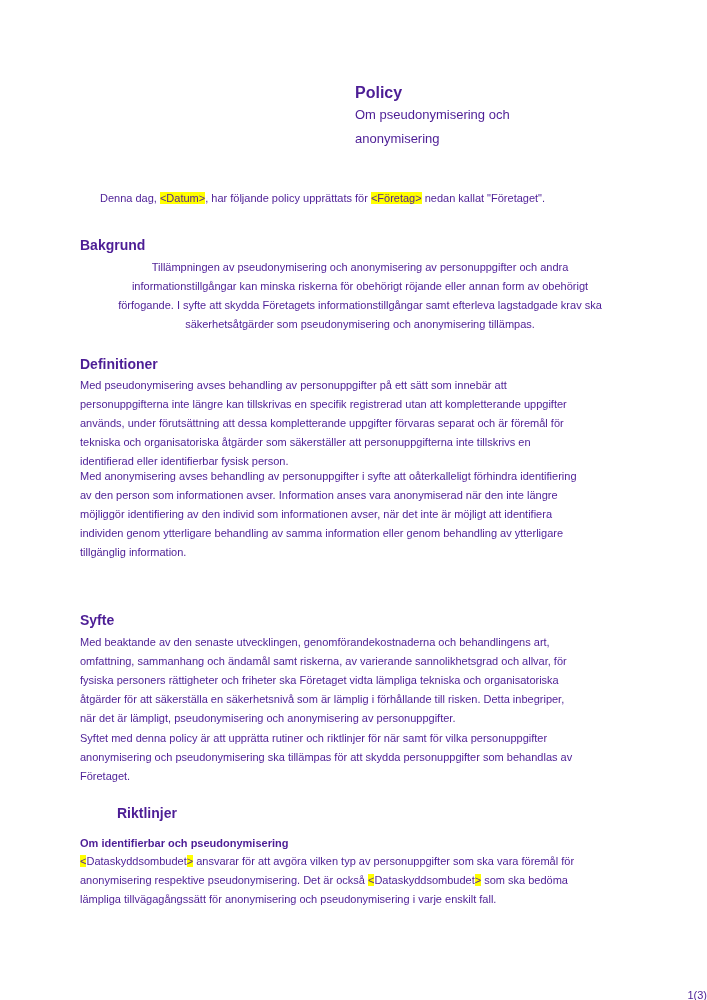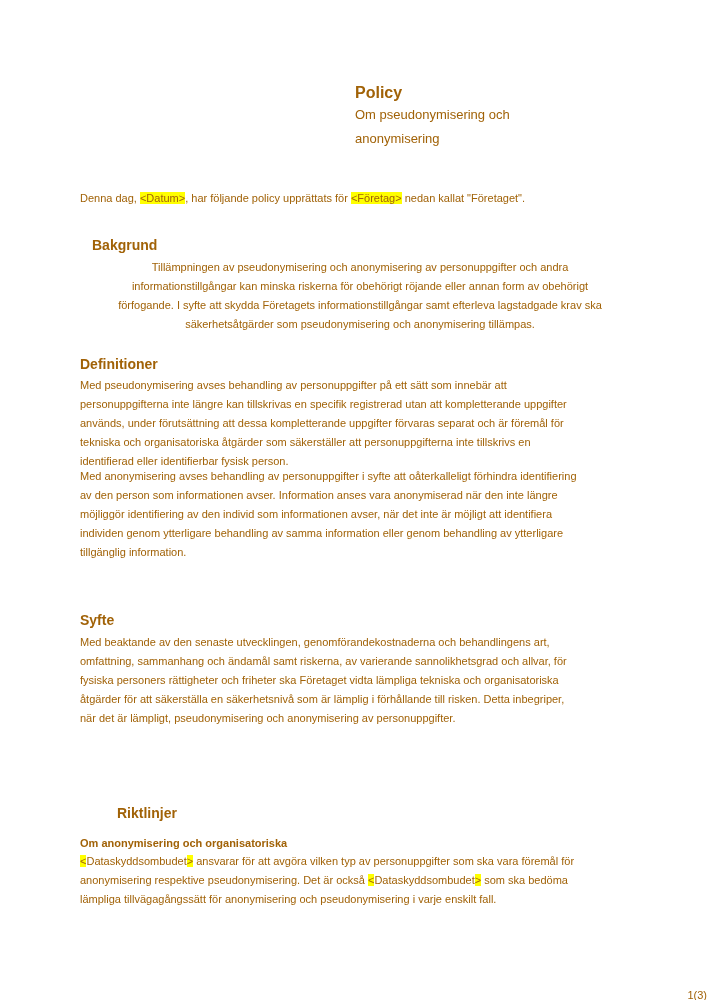--- a/index.html
+++ b/index.html
@@ -6,21 +6,21 @@
     margin: 0;
     padding: 0;
     background: #ffffff;
   }
   .page {
     position: relative;
     width: 707px;
     height: 1000px;
     background: #ffffff;
     font-family: "Liberation Sans", sans-serif;
-    color: #a16207;
+    color: #4c1d95;
     overflow: hidden;
   }
   .doc-title {
     position: absolute;
     left: 355px;
     top: 83px;
     font-size: 16px;
     font-weight: bold;
     line-height: 20px;
   }
@@ -73,23 +73,23 @@
 </style>
 </head>
 <body>
 
 <div class="page">
 
   <div class="doc-title">Policy</div>
   <div class="doc-subtitle">Om pseudonymisering och
 anonymisering</div>
 
-  <div class="block rich-text" style="top:189px;"><span>Denna dag, </span><span class="hl">&lt;Datum&gt;</span><span>, har följande policy upprättats för </span><span class="hl">&lt;Företag&gt;</span><span> nedan kallat "Företaget".</span></div>
+  <div class="block rich-text" style="top:189px;margin-left:20px;"><span>Denna dag, </span><span class="hl">&lt;Datum&gt;</span><span>, har följande policy upprättats för </span><span class="hl">&lt;Företag&gt;</span><span> nedan kallat "Företaget".</span></div>
 
-  <div class="block heading" style="top:237px;margin-left:12px;">Bakgrund</div>
+  <div class="block heading" style="top:237px;">Bakgrund</div>
   <div class="block body-text" style="top:258px;text-align:center;">Tillämpningen av pseudonymisering och anonymisering av personuppgifter och andra
 informationstillgångar kan minska riskerna för obehörigt röjande eller annan form av obehörigt
 förfogande. I syfte att skydda Företagets informationstillgångar samt efterleva lagstadgade krav ska
 säkerhetsåtgärder som pseudonymisering och anonymisering tillämpas.</div>
 
   <div class="block heading" style="top:356px;">Definitioner</div>
   <div class="block body-text" style="top:467px;">Med anonymisering avses behandling av personuppgifter i syfte att oåterkalleligt förhindra identifiering
 av den person som informationen avser. Information anses vara anonymiserad när den inte längre
 möjliggör identifiering av den individ som informationen avser, när det inte är möjligt att identifiera
 individen genom ytterligare behandling av samma information eller genom behandling av ytterligare
@@ -99,20 +99,23 @@
 används, under förutsättning att dessa kompletterande uppgifter förvaras separat och är föremål för
 tekniska och organisatoriska åtgärder som säkerställer att personuppgifterna inte tillskrivs en
 identifierad eller identifierbar fysisk person.</div>
 
   <div class="block body-text" style="top:633px;">Med beaktande av den senaste utvecklingen, genomförandekostnaderna och behandlingens art,
 omfattning, sammanhang och ändamål samt riskerna, av varierande sannolikhetsgrad och allvar, för
 fysiska personers rättigheter och friheter ska Företaget vidta lämpliga tekniska och organisatoriska
 åtgärder för att säkerställa en säkerhetsnivå som är lämplig i förhållande till risken. Detta inbegriper,
 när det är lämpligt, pseudonymisering och anonymisering av personuppgifter.</div>
   <div class="block heading" style="top:612px;">Syfte</div>
+  <div class="block body-text" style="top:729px;">Syftet med denna policy är att upprätta rutiner och riktlinjer för när samt för vilka personuppgifter
+anonymisering och pseudonymisering ska tillämpas för att skydda personuppgifter som behandlas av
+Företaget.</div>
 
   <div class="block heading" style="top:805px;padding-left:37px;">Riktlinjer</div>
-  <div class="block subheading" style="top:834px;">Om anonymisering och organisatoriska</div>
+  <div class="block subheading" style="top:834px;">Om identifierbar och pseudonymisering</div>
   <div class="block rich-text" style="top:852px;"><span class="hl">&lt;</span><span>Dataskyddsombudet</span><span class="hl">&gt;</span><span> ansvarar för att avgöra vilken typ av personuppgifter som ska vara föremål för</span><br><span>anonymisering respektive pseudonymisering. Det är också </span><span class="hl">&lt;</span><span>Dataskyddsombudet</span><span class="hl">&gt;</span><span> som ska bedöma</span><br><span>lämpliga tillvägagångssätt för anonymisering och pseudonymisering i varje enskilt fall.</span></div>
 
   <div class="footer">1(3)</div>
 
 </div>
 
 </body></html>

